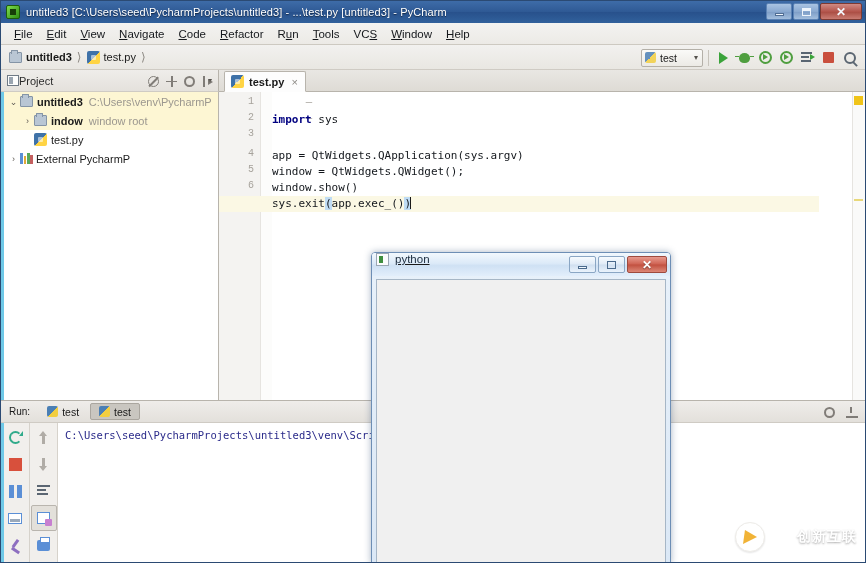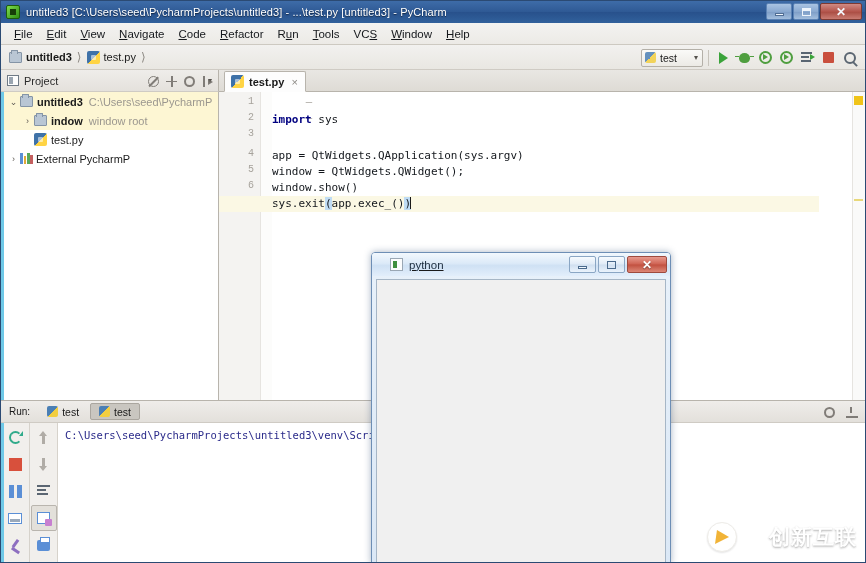--- a/index.html
+++ b/index.html
@@ -117,21 +117,21 @@
 
   
   #panel-header {
     position:absolute; left:0; top:69px; width:218px; height:22px;
     background:linear-gradient(180deg,#efedea 0%,#e4e1dc 100%);
     border-bottom:1px solid #cfcbc4; border-right:1px solid #b8b4ac;
     display:flex; align-items:center; padding-left:6px;
   }
   .ico-project { width:12px;height:11px;border:1px solid #6f7a86;background:#fdfdfd;position:relative;}
   .ico-project::after{content:"";position:absolute;left:1px;top:1px;width:4px;height:7px;background:#9aa5b1;}
-  #panel-header .ph-label { margin-left:5px; font-size:11px; color:#2b2b2b; }
+  #panel-header .ph-label { font-size:11px; color:#2b2b2b; }
   #panel-header .ph-arrow { margin-left:auto; margin-right:6px; font-size:8px; color:#55524d;}
   #panel-tools {
     position:absolute; left:120px; top:69px; width:98px; height:22px;
     display:flex; align-items:center; gap:3px; justify-content:flex-end; padding-right:4px;
   }
   .mini { width:15px;height:15px;display:flex;align-items:center;justify-content:center;opacity:.85;}
   .ico-collapse{width:11px;height:11px;border:1.5px solid #6e6a65;border-radius:50%;position:relative;}
   .ico-collapse::after{content:"";position:absolute;left:-2px;top:4px;width:13px;height:1.5px;background:#6e6a65;transform:rotate(-45deg);}
   .ico-target{width:11px;height:11px;position:relative;}
   .ico-target::before{content:"";position:absolute;left:5px;top:0;width:1.5px;height:11px;background:#6e6a65;}
@@ -279,21 +279,21 @@
   
   #python-window {
     position:absolute; left:370px; top:251px; width:300px; height:312px;
     border:1px solid #6d8eb5;
     background:linear-gradient(180deg,#e8f1fa 0%,#dbe8f6 100%);
     box-shadow:0 0 7px rgba(30,60,100,.38);
     border-radius:4px 4px 0 0;
   }
   #py-titlebar {
     position:absolute; left:0; right:0; top:0; height:23px;
-    display:flex; align-items:center; padding-left:18px;
+    display:flex; padding-left:4px;
     border-radius:3px 3px 0 0;
     background:linear-gradient(180deg,#f2f8fd 0%,#dceaf8 45%,#cfe1f4 55%,#e2eefb 100%);
     text-decoration:underline;
   }
   #py-titlebar .py-ico {
     width:13px;height:13px;margin-right:6px;border:1px solid #9aa7b4;background:#fbfcfd;position:relative;
   }
   #py-titlebar .py-ico::after{content:"";position:absolute;left:2px;top:2px;width:4px;height:7px;background:#3f8f3f;}
   #py-title-text { font-size:11.5px; color:#1b2c3e; }
   #py-win-controls { position:absolute; right:3px; top:3px; display:flex; gap:2px; }
@@ -322,21 +322,21 @@
     background:#ffffff; border:1px solid #eceae6;
     display:flex;align-items:center;justify-content:center;position:relative;
     box-shadow:0 1px 2px rgba(0,0,0,.12);
   }
   #wm-logo::after{
     content:""; position:absolute; left:8px; top:7px;
     width:0;height:0;border-left:13px solid #f0ad27;
     border-top:7px solid transparent;border-bottom:7px solid transparent;
     transform:skewX(-8deg);
   }
-  #wm-text { font-size:21px; color:#ffffff; font-weight:bold; letter-spacing:1px;
+  #wm-text { font-size:14px; color:#ffffff; font-weight:bold; letter-spacing:1px;
     text-shadow:0 1px 2px rgba(90,90,90,.55); font-family:"DejaVu Sans", sans-serif;margin-left:26px; }
 </style>
 </head>
 <body>
 
 <div id="app-window">
 
   <div id="titlebar">
     <span class="tb-icon"></span>
     <span id="title-text">untitled3 [C:\Users\seed\PycharmProjects\untitled3] - ...\test.py [untitled3] - PyCharm</span>
@@ -440,21 +440,21 @@
       <span>test.py</span>
       <span class="tab-close">×</span>
     </div>
   </div>
 
   <div id="project-tree">
     <div class="tree-row sel-yellow" style="padding-left:6px">
       <span class="tw">⌄</span>
       <span class="ico-folder"></span>
       <span class="t-label bold">untitled3</span>
-      <span class="t-sub">C:\Users\seed\PycharmP</span>
+      <span class="t-sub">C:\Users\venv\PycharmP</span>
     </div>
     <div class="tree-row sel-yellow" style="padding-left:20px">
       <span class="tw">›</span>
       <span class="ico-folder"></span>
       <span class="t-label bold">indow</span>
       <span class="t-sub">window root</span>
     </div>
     <div class="tree-row sel-white" style="padding-left:20px">
       <span class="tw"></span>
       <span class="ico-py"></span>

